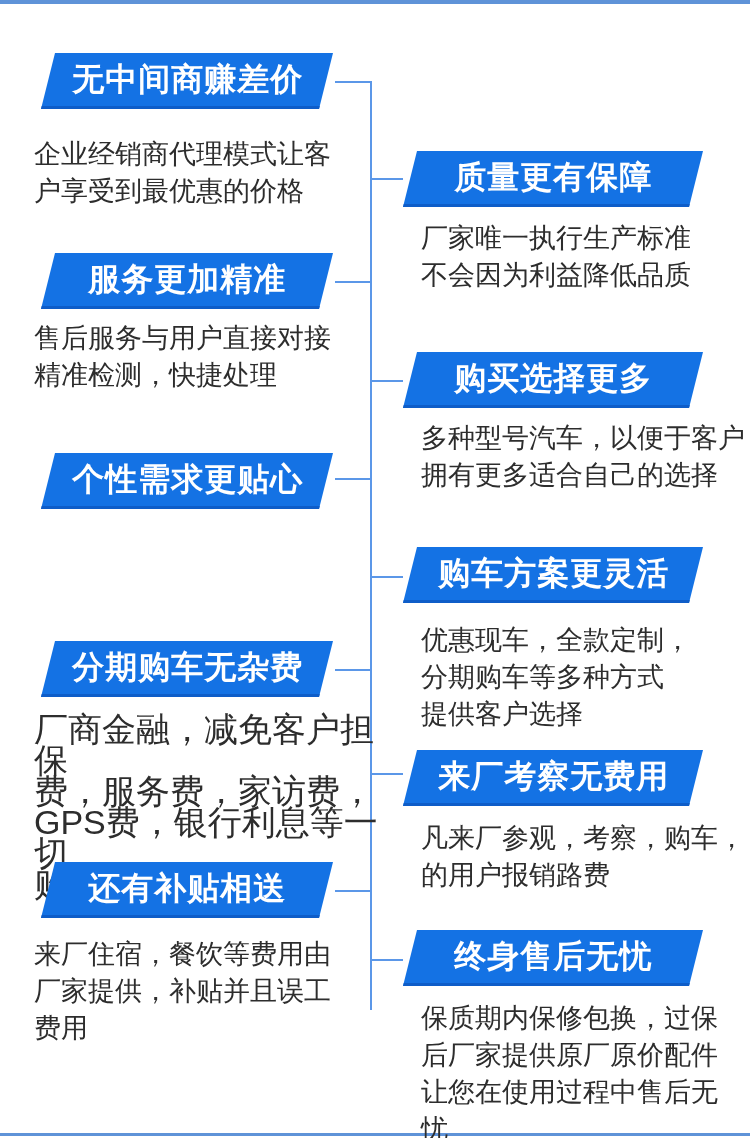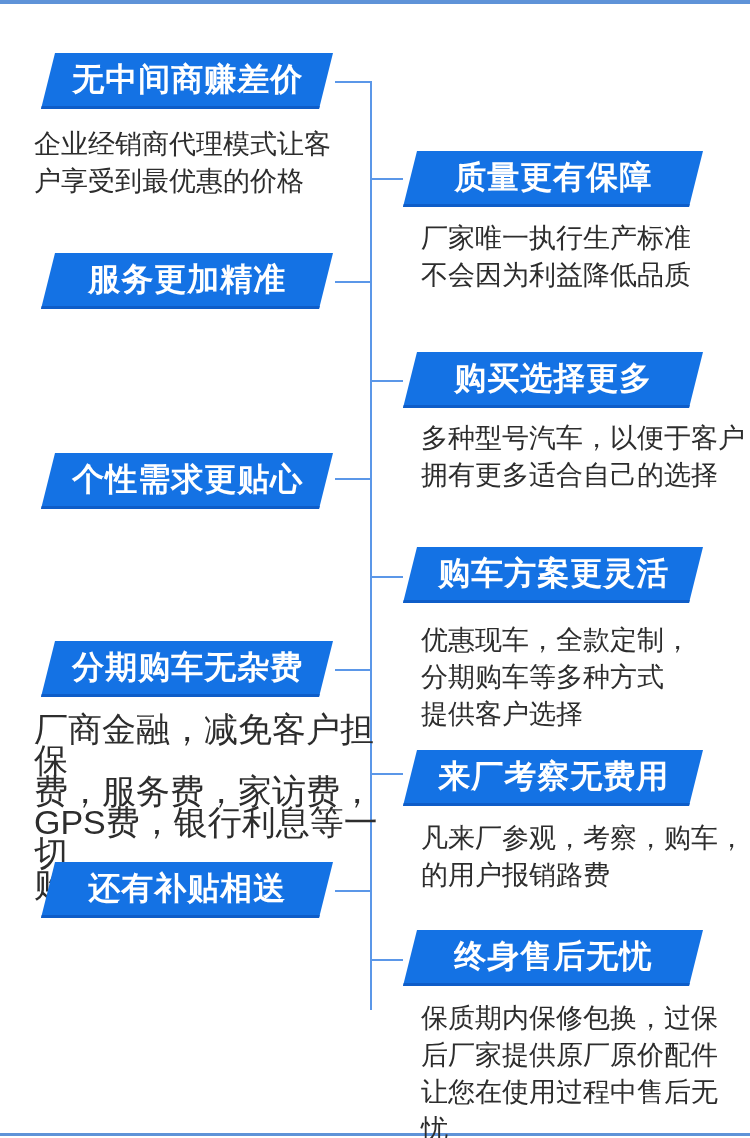--- a/index.html
+++ b/index.html
@@ -75,42 +75,47 @@
 
   <div class="conn conn-right" style="top:178px"></div>
   <div class="conn conn-right" style="top:380px"></div>
   <div class="conn conn-right" style="top:576px"></div>
   <div class="conn conn-right" style="top:773px"></div>
   <div class="conn conn-right" style="top:959px"></div>
 
   <div class="banner left" style="top:53px">
     <span class="banner-label">无中间商赚差价</span>
   </div>
-  <div class="desc left" style="top:126px">企业经销商代理模式让客
+  <div class="desc left" style="top:136px">企业经销商代理模式让客
 户享受到最优惠的价格</div>
 
   <div class="banner left" style="top:253px">
     <span class="banner-label">服务更加精准</span>
   </div>
+  <div class="desc left" style="top:320px">售后服务与用户直接对接
+精准检测，快捷处理</div>
 
   <div class="banner left" style="top:453px">
     <span class="banner-label">个性需求更贴心</span>
   </div>
 
   <div class="banner left" style="top:641px">
     <span class="banner-label">分期购车无杂费</span>
   </div>
   <div class="desc left tight" style="top:714px">厂商金融，减免客户担保
 费，服务费，家访费，
 GPS费，银行利息等一切
 购车杂费</div>
 
   <div class="banner left" style="top:862px">
     <span class="banner-label">还有补贴相送</span>
   </div>
+  <div class="desc left" style="top:936px">来厂住宿，餐饮等费用由
+厂家提供，补贴并且误工
+费用</div>
 
   <div class="banner right" style="top:151px">
     <span class="banner-label">质量更有保障</span>
   </div>
   <div class="desc right" style="top:220px">厂家唯一执行生产标准
 不会因为利益降低品质</div>
 
   <div class="banner right" style="top:352px">
     <span class="banner-label">购买选择更多</span>
   </div>

